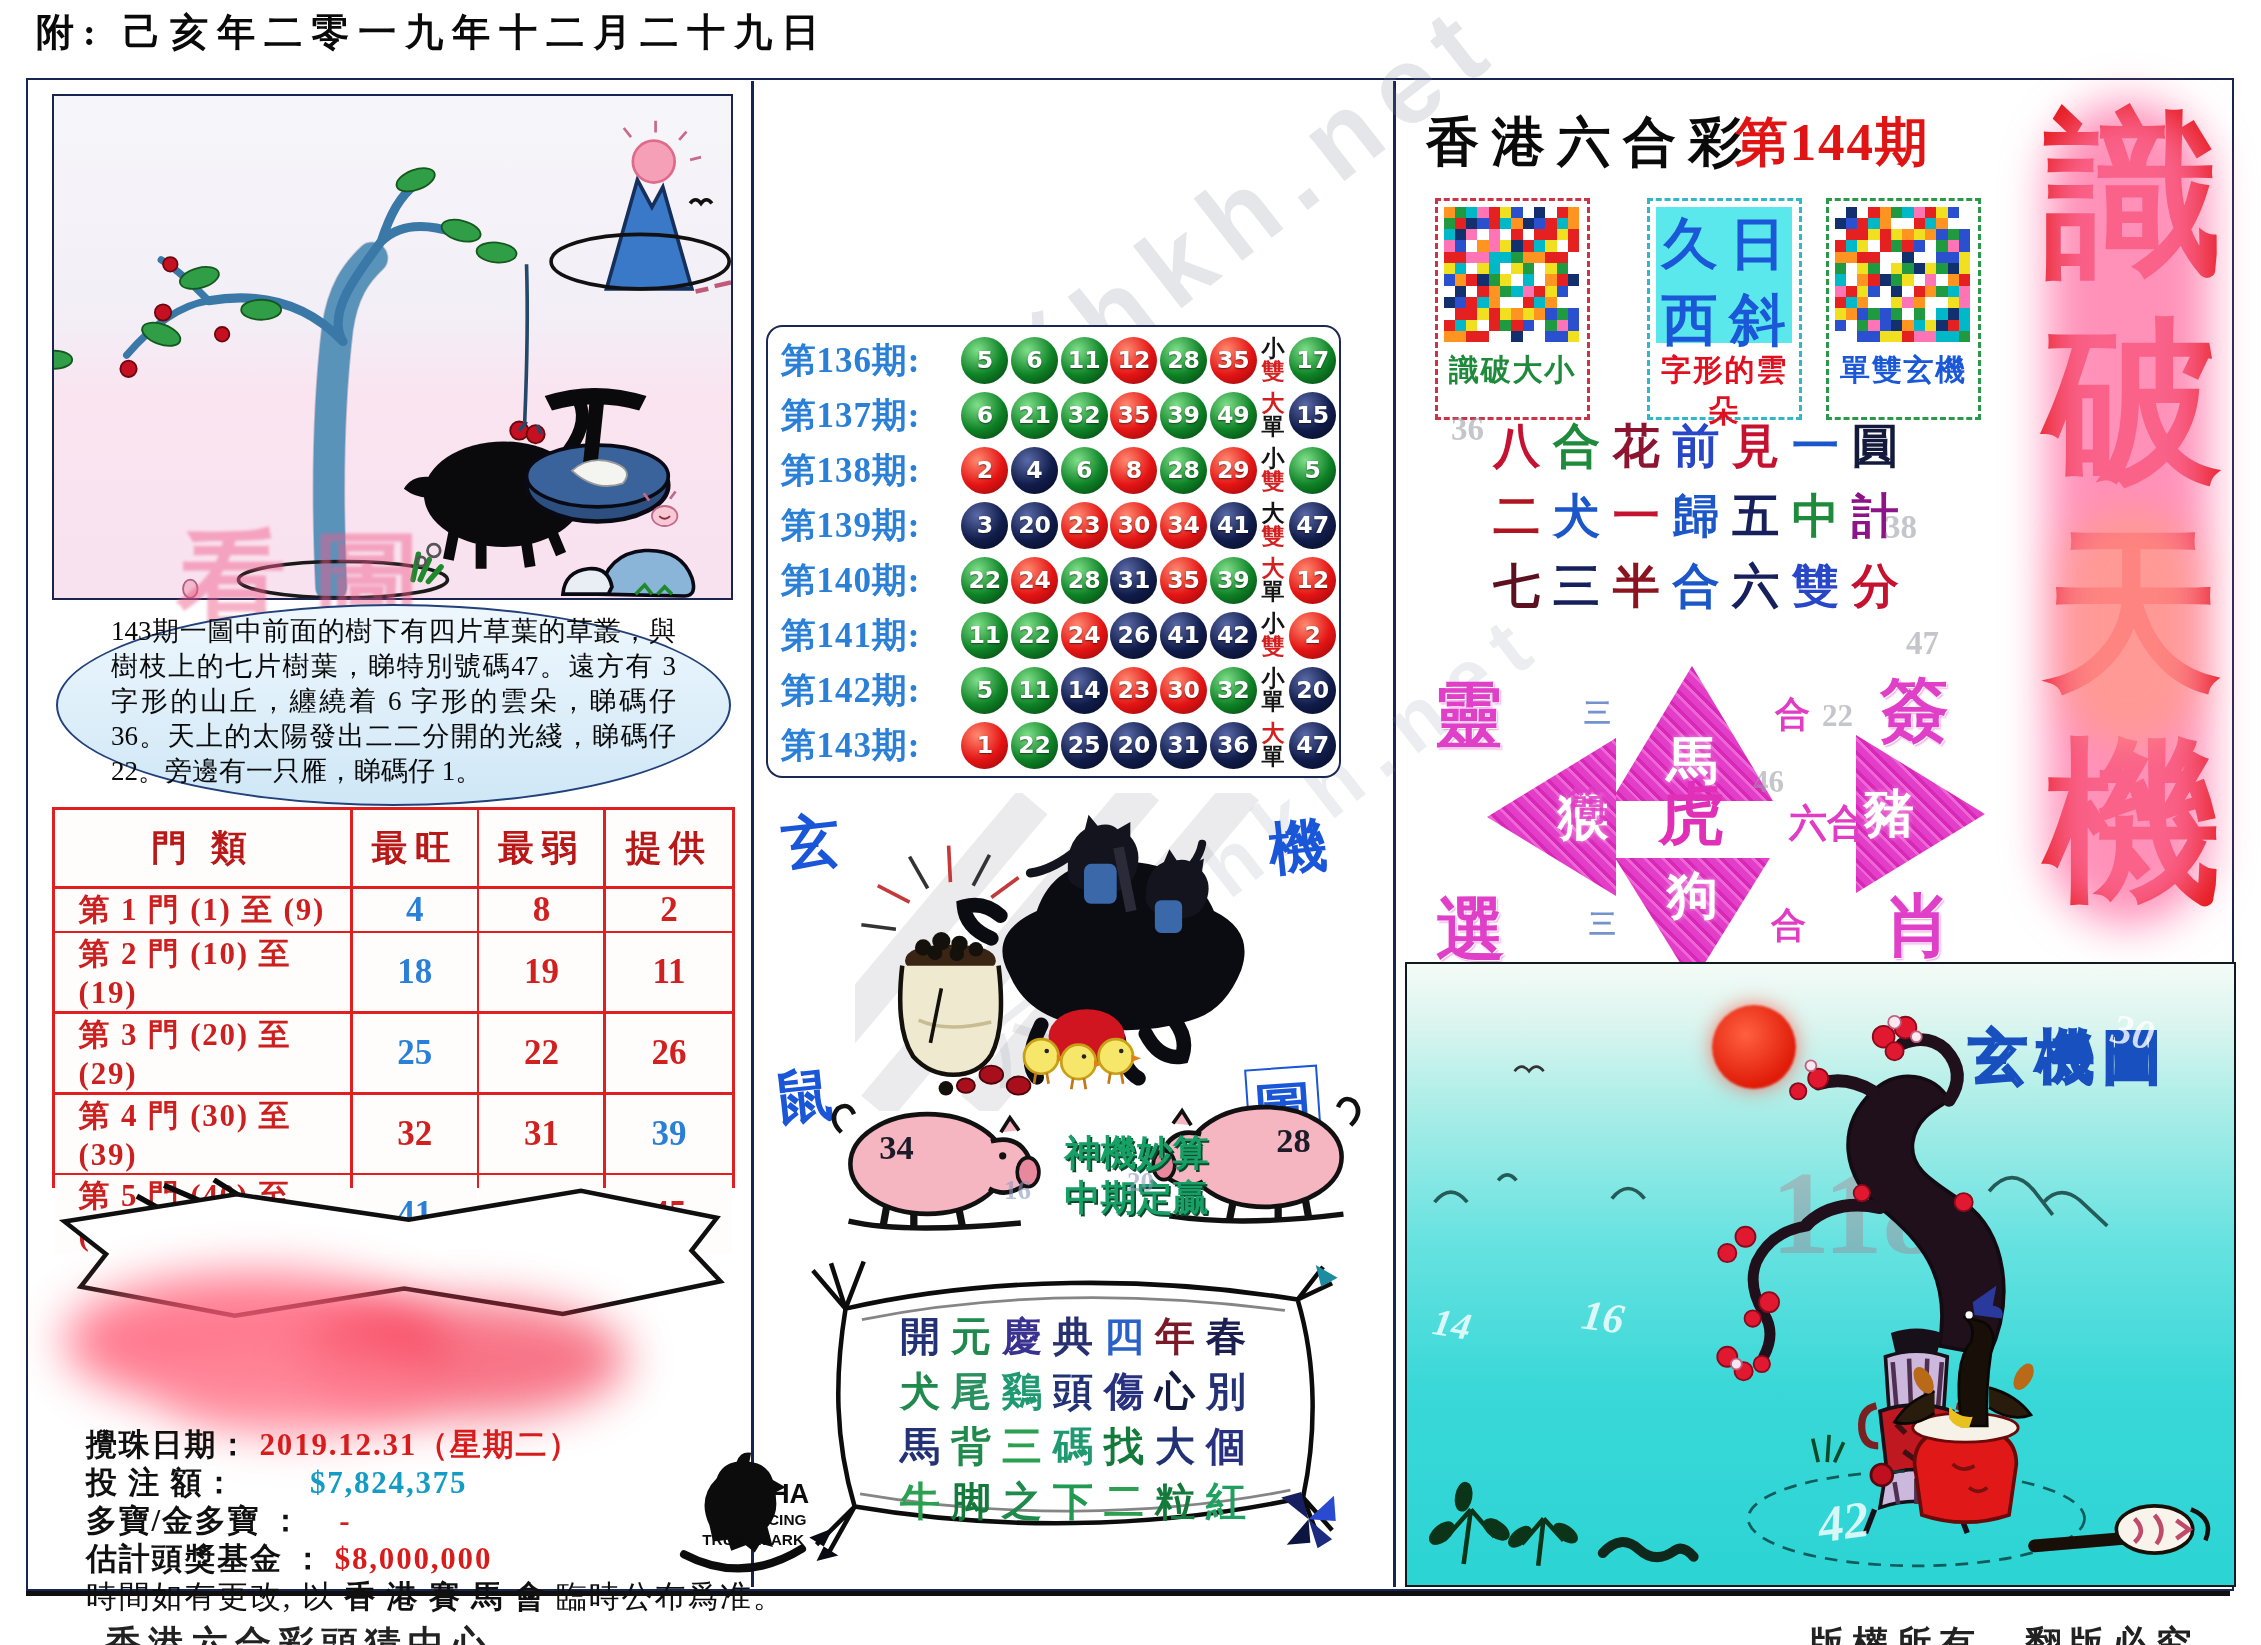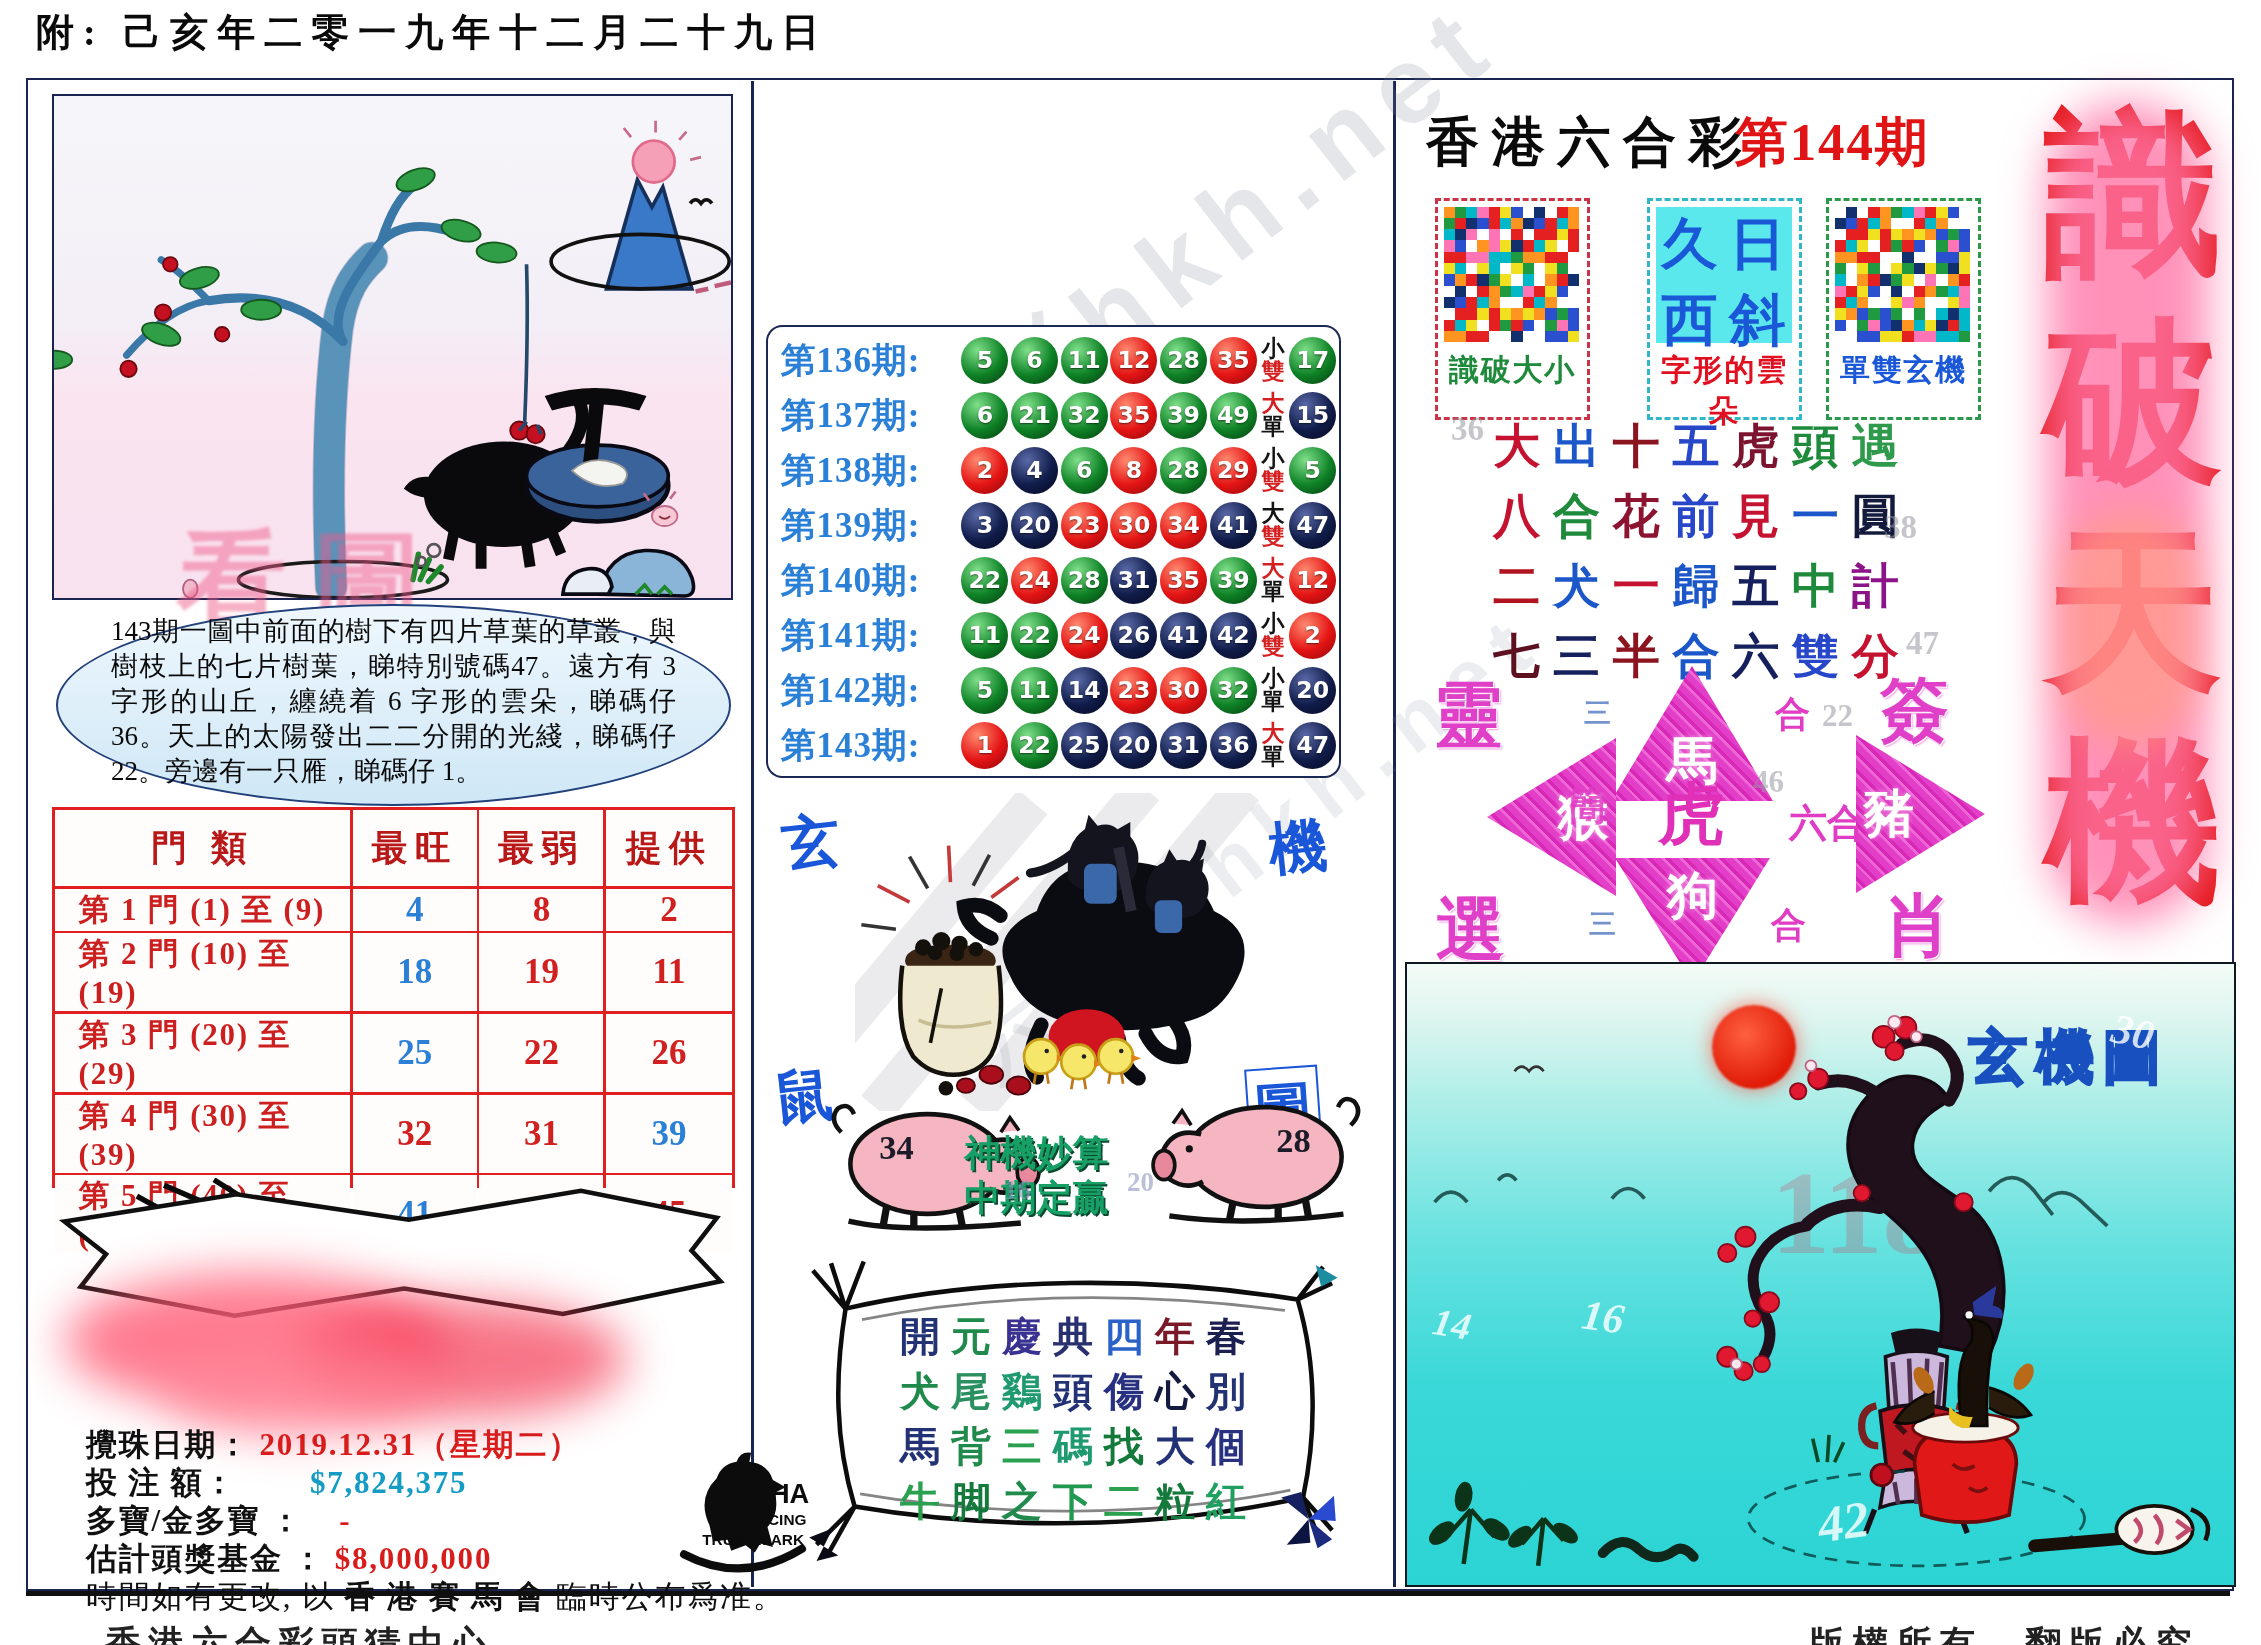--- a/index.html
+++ b/index.html
@@ -55,21 +55,21 @@
   .ball{flex:none;display:flex;align-items:center;justify-content:center;width:47px;height:47px;border-radius:50%;
      color:#fff;font-weight:bold;font-size:23.6px;font-family:"DejaVu Sans","Liberation Sans",sans-serif;
      text-shadow:0 0.9px 1.8px rgba(0,0,0,.55);}
   .ball.red{background:radial-gradient(circle at 35% 28%,#ff8a70,#e41414 55%,#8c060a);}
   .ball.green{background:radial-gradient(circle at 35% 28%,#7fe08a,#0e8226 55%,#05380e);}
   .ball.navy{background:radial-gradient(circle at 35% 28%,#5a6aa8,#101c4a 55%,#05081e);}
   .tag{flex:none;width:27px;display:flex;flex-direction:column;line-height:1.02;font-size:23px;font-weight:bold;text-align:center;}
 
   
   .seal{font-size:58px;font-weight:bold;color:#1a56d8;transform:rotate(-6deg);}
-  #slogan{left:964px;top:1131px;width:145px;text-align:center;font-size:36px;font-weight:bold;
+  #slogan{left:1064px;top:1131px;width:145px;text-align:center;font-size:36px;font-weight:bold;
      color:#17a066;text-shadow:1.8px 1.8px 0 #0c4a30;line-height:1.25;}
   .faintnum{color:rgba(140,150,190,.6);font-size:27px;font-weight:bold;}
   #scroll-poem{left:873px;top:1309px;width:400px;text-align:center;}
   #scroll-poem .poem-line{font-size:40px;font-weight:bold;line-height:55px;letter-spacing:0;}
   #scroll-poem .poem-line span{margin:0 5.5px;}
 
   
   #hk-title-black{left:1426px;top:107px;font-size:53px;font-weight:bold;letter-spacing:12.7px;color:#0a0a0a;}
   #hk-title-red{left:1735px;top:107px;font-size:53px;font-weight:bold;color:#e01414;letter-spacing:1.8px;}
   .tipbox{top:198px;width:155px;height:222px;box-sizing:border-box;padding:5.5px;background:#fff;}
@@ -824,21 +824,20 @@
         <div style="background: rgb(255, 116, 180);"></div>
         <div style="background: rgb(255, 116, 180);"></div>
         <div style="background: rgb(0, 184, 200);"></div>
         <div style="background: rgb(0, 184, 200);"></div>
         <div style="background: rgb(31, 154, 64);"></div>
       </div>
     <div class="boxlabel" style="color:#1a58d8;">單雙玄機</div>
   </div>
 
   <div class="abs" id="right-poem">
-      <div class="poem-line"><span style="color: rgb(196, 18, 48);">大</span><span style="color: rgb(27, 87, 200);">出</span><span style="color: rgb(140, 20, 32);">十</span><span style="color: rgb(39, 70, 200);">五</span><span style="color: rgb(124, 20, 48);">虎</span><span style="color: rgb(31, 138, 60);">頭</span><span style="color: rgb(47, 154, 76);">遇</span></div>
       <div class="poem-line"><span style="color: rgb(196, 18, 48);">八</span><span style="color: rgb(31, 138, 60);">合</span><span style="color: rgb(140, 20, 48);">花</span><span style="color: rgb(39, 70, 200);">前</span><span style="color: rgb(196, 18, 48);">見</span><span style="color: rgb(27, 87, 200);">一</span><span style="color: rgb(20, 26, 60);">圓</span></div>
       <div class="poem-line"><span style="color: rgb(176, 20, 32);">二</span><span style="color: rgb(27, 87, 200);">犬</span><span style="color: rgb(196, 18, 48);">一</span><span style="color: rgb(27, 87, 200);">歸</span><span style="color: rgb(22, 32, 92);">五</span><span style="color: rgb(31, 138, 60);">中</span><span style="color: rgb(140, 20, 136);">計</span></div>
       <div class="poem-line"><span style="color: rgb(92, 16, 32);">七</span><span style="color: rgb(22, 32, 92);">三</span><span style="color: rgb(140, 20, 32);">半</span><span style="color: rgb(27, 87, 200);">合</span><span style="color: rgb(22, 32, 92);">六</span><span style="color: rgb(39, 70, 200);">雙</span><span style="color: rgb(196, 18, 48);">分</span></div>
     </div>
   <div class="abs gray-faint" style="left:1451px;top:411px;font-size:33px;">36</div>
   <div class="abs gray-faint" style="left:1884px;top:509px;font-size:33px;">38</div>
   <div class="abs gray-faint" style="left:1906px;top:625px;font-size:33px;">47</div>
 
   <div class="abs compass-corner" style="left:1433px;top:669px;">靈</div>
   <div class="abs compass-corner" style="left:1880px;top:664px;">簽</div>

